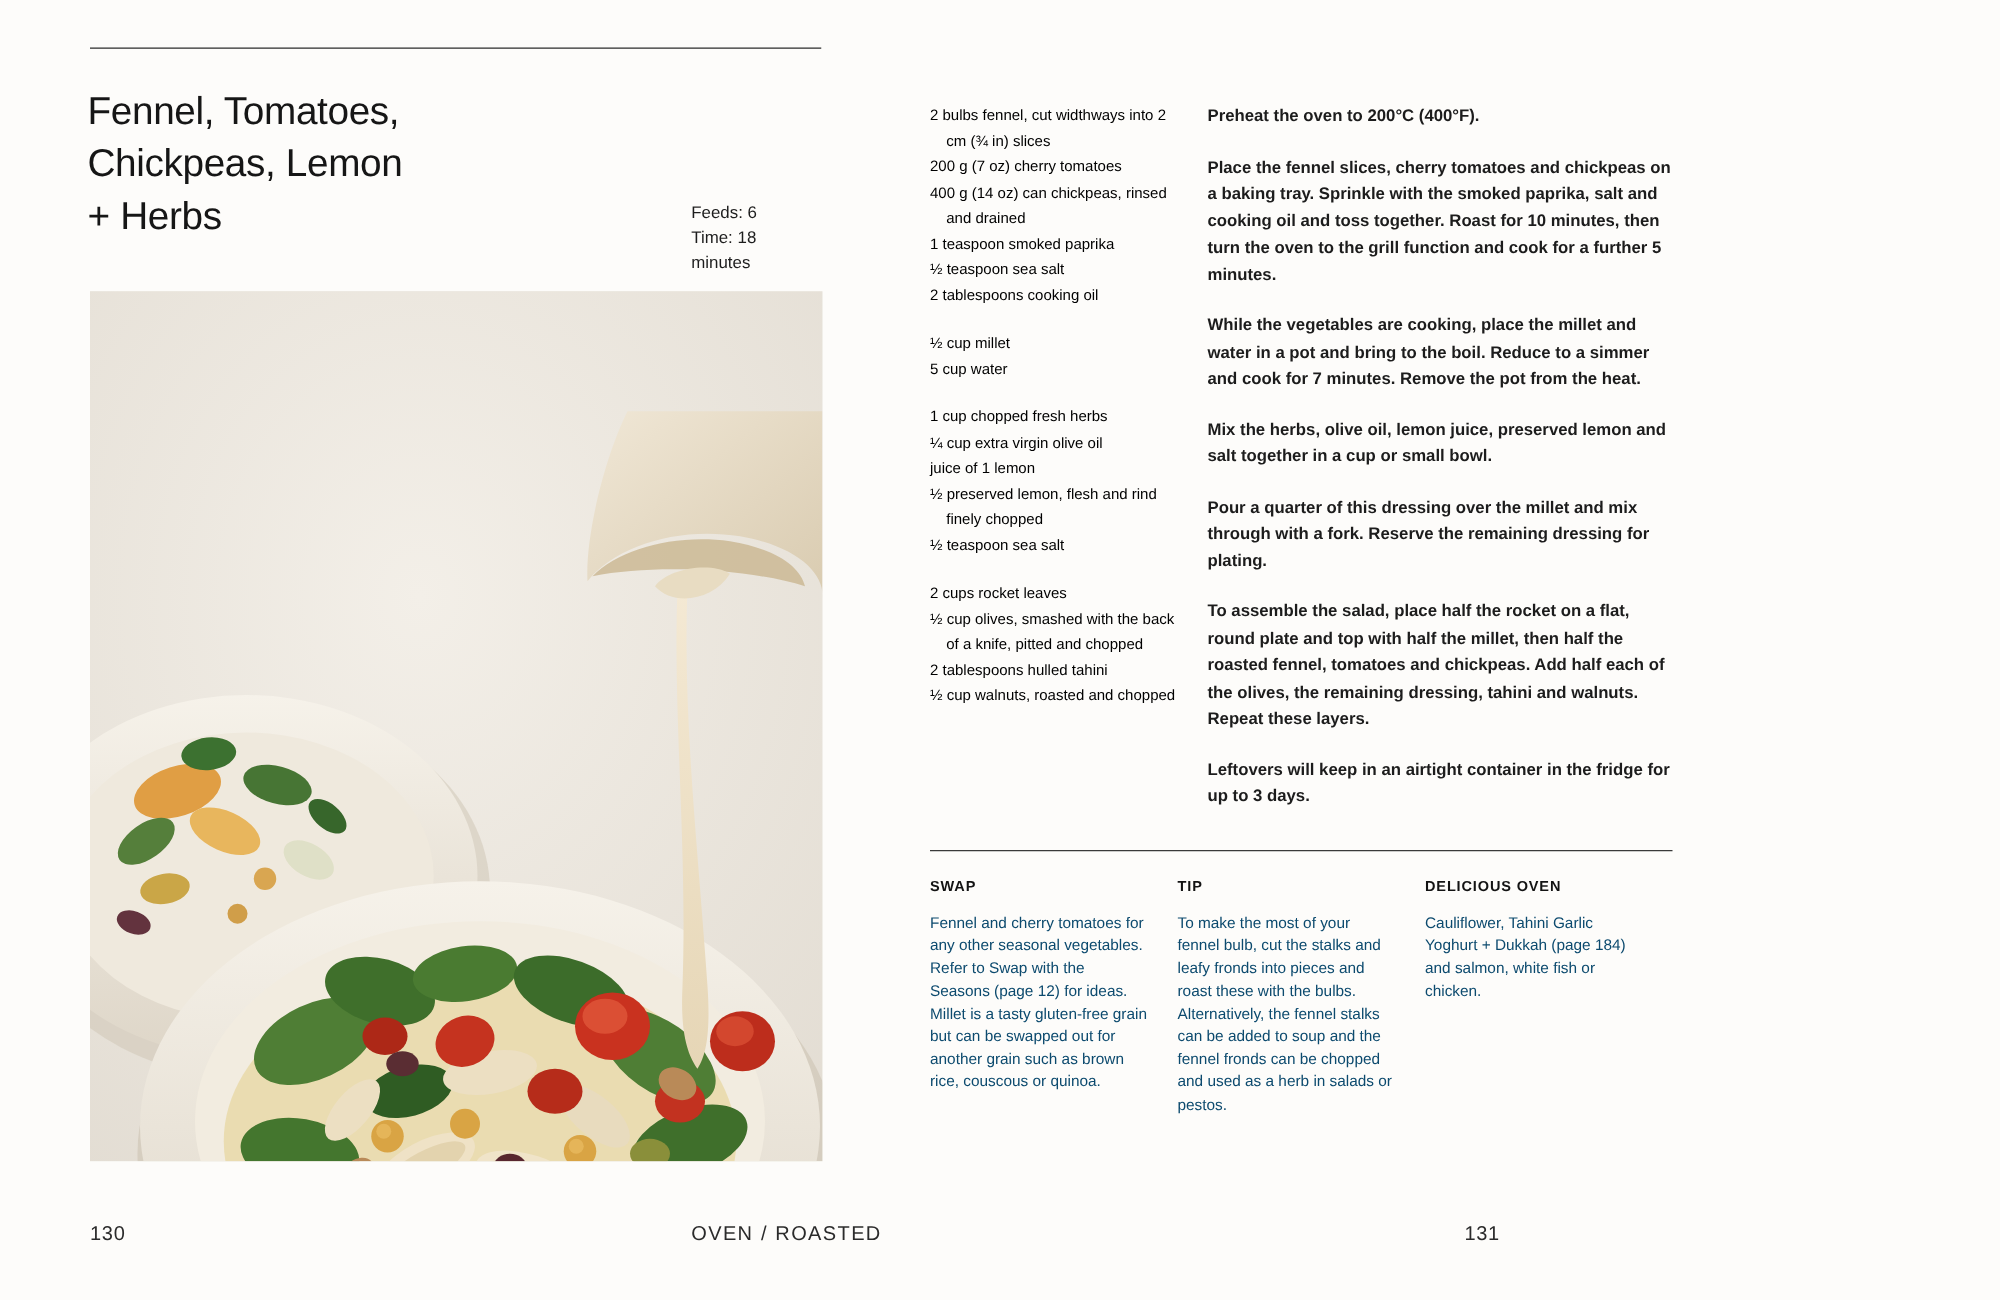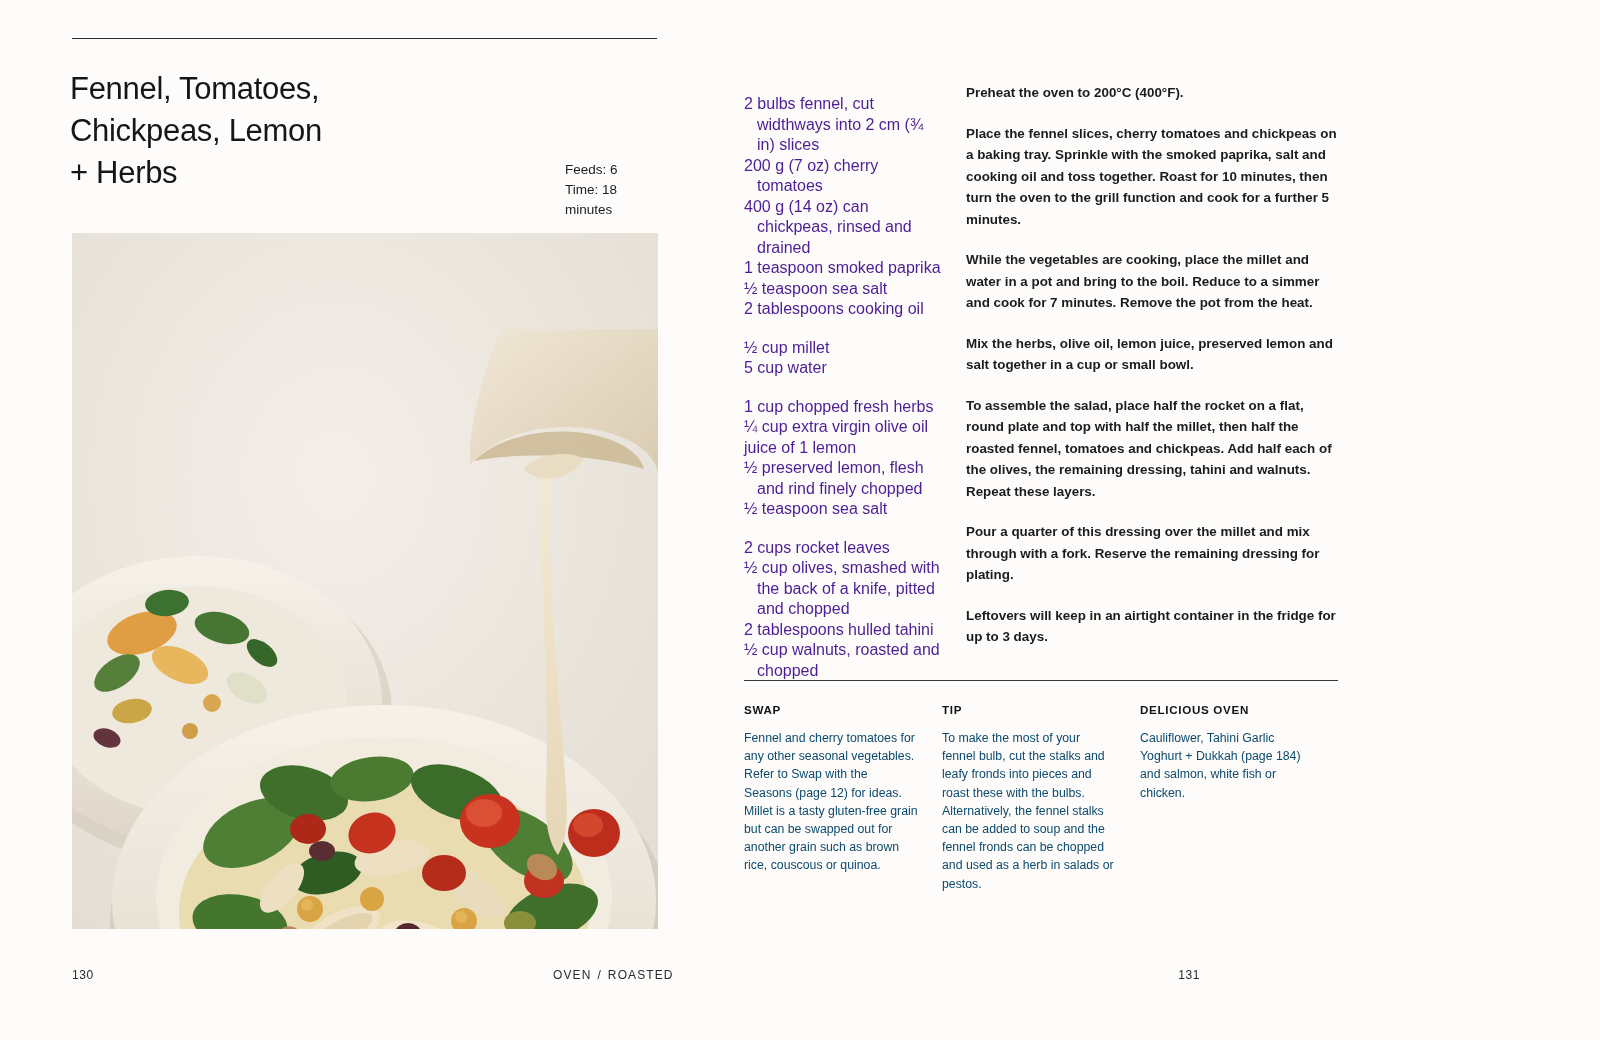--- a/index.html
+++ b/index.html
@@ -47,55 +47,53 @@
     margin: 0;
     white-space: pre-line;
   }
   .meta {
     position: absolute;
     left: 553px;
     top: 160px;
     font-size: 13.5px;
     line-height: 20px;
     color: #1d1d1d;
-    margin-left: 12px;
   }
   .photo {
     position: absolute;
     left: 72px;
     top: 233px;
     width: 586px;
     height: 696px;
     overflow: hidden;
     background: #e9e5dd;
   }
   .photo svg { display: block; width: 586px; height: 696px; }
 
   .folio {
     position: absolute;
-    bottom: 58px;
-    font-size: 12px;
+    bottom: 43px;
+    font-size: 16px;
     letter-spacing: 0.6px;
     color: #2b2b2b;
   }
   .folio-num-left { left: 72px; }
   .folio-center-left { left: 553px; letter-spacing: 1.1px; }
   .folio-num-right { right: 72px; }
   .folio .sep { padding: 0 6px; }
 
   
   .ingredients {
     position: absolute;
     left: 108px;
     top: 82px;
     width: 200px;
-    font-size: 16px;
+    font-size: 12px;
     line-height: 20.5px;
-    color: #4c1d95;
-    margin-top: 12px;
+    color: #000000;
   }
   .ing-group { margin-bottom: 18px; }
   .ing-group:last-child { margin-bottom: 0; }
   .ing-item { padding-left: 13px; text-indent: -13px; }
 
   .method {
     position: absolute;
     left: 330px;
     top: 82px;
     width: 372px;
@@ -319,22 +317,22 @@
         <div class="ing-item">2 tablespoons hulled tahini</div>
         <div class="ing-item">½ cup walnuts, roasted and chopped</div>
       </div>
     </div>
 
     <div class="method">
       <p>Preheat the oven to 200°C (400°F).</p>
       <p>Place the fennel slices, cherry tomatoes and chickpeas on a baking tray. Sprinkle with the smoked paprika, salt and cooking oil and toss together. Roast for 10 minutes, then turn the oven to the grill function and cook for a further 5 minutes.</p>
       <p>While the vegetables are cooking, place the millet and water in a pot and bring to the boil. Reduce to a simmer and cook for 7 minutes. Remove the pot from the heat.</p>
       <p>Mix the herbs, olive oil, lemon juice, preserved lemon and salt together in a cup or small bowl.</p>
+      <p>Pour a quarter of this dressing over the millet and mix through with a fork. Reserve the remaining dressing for plating.</p>
       <p>To assemble the salad, place half the rocket on a flat, round plate and top with half the millet, then half the roasted fennel, tomatoes and chickpeas. Add half each of the olives, the remaining dressing, tahini and walnuts. Repeat these layers.</p>
-      <p>Pour a quarter of this dressing over the millet and mix through with a fork. Reserve the remaining dressing for plating.</p>
       <p>Leftovers will keep in an airtight container in the fridge for up to 3 days.</p>
     </div>
 
     <div class="rule-notes"></div>
 
     <div class="notes">
       <div class="note-col">
         <div class="note-head">SWAP</div>
         <div class="note-body">Fennel and cherry tomatoes for any other seasonal vegetables. Refer to Swap with the Seasons (page 12) for ideas. Millet is a tasty gluten-free grain but can be swapped out for another grain such as brown rice, couscous or quinoa.</div>
       </div>

